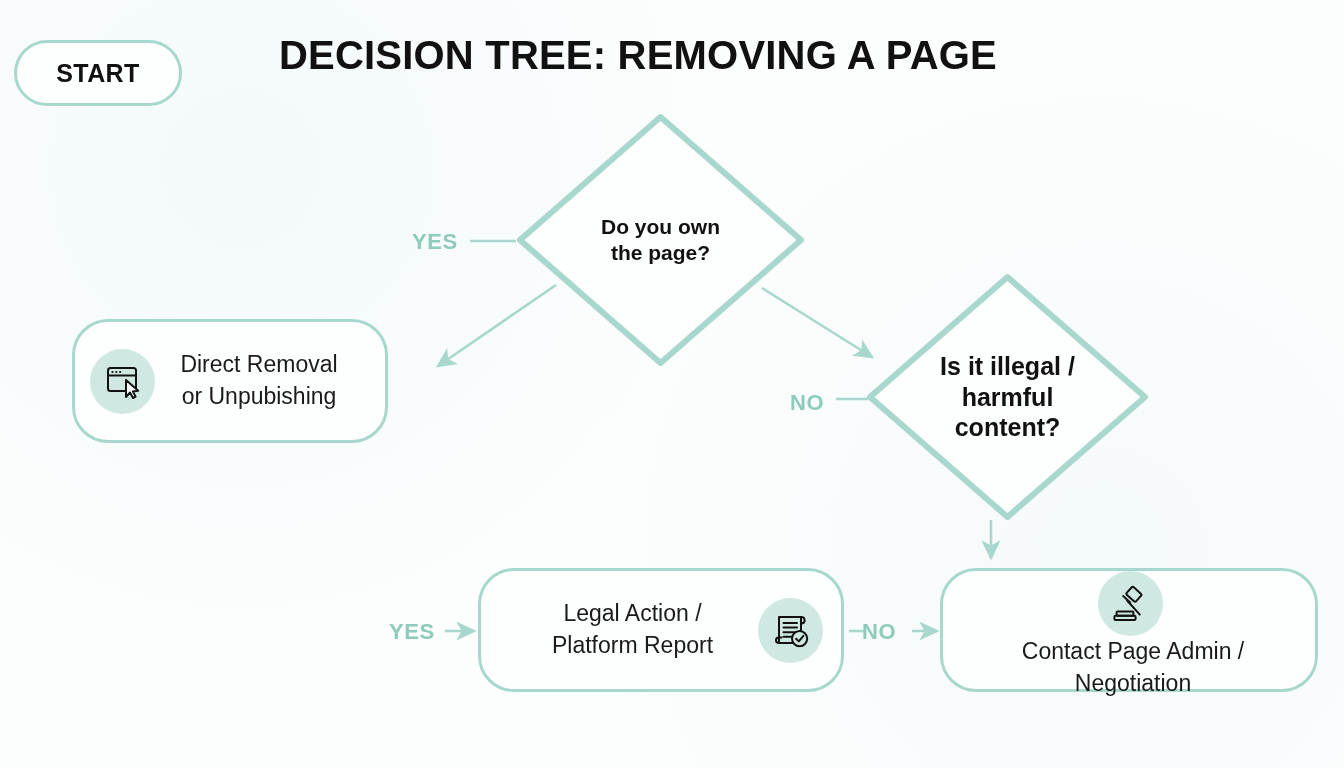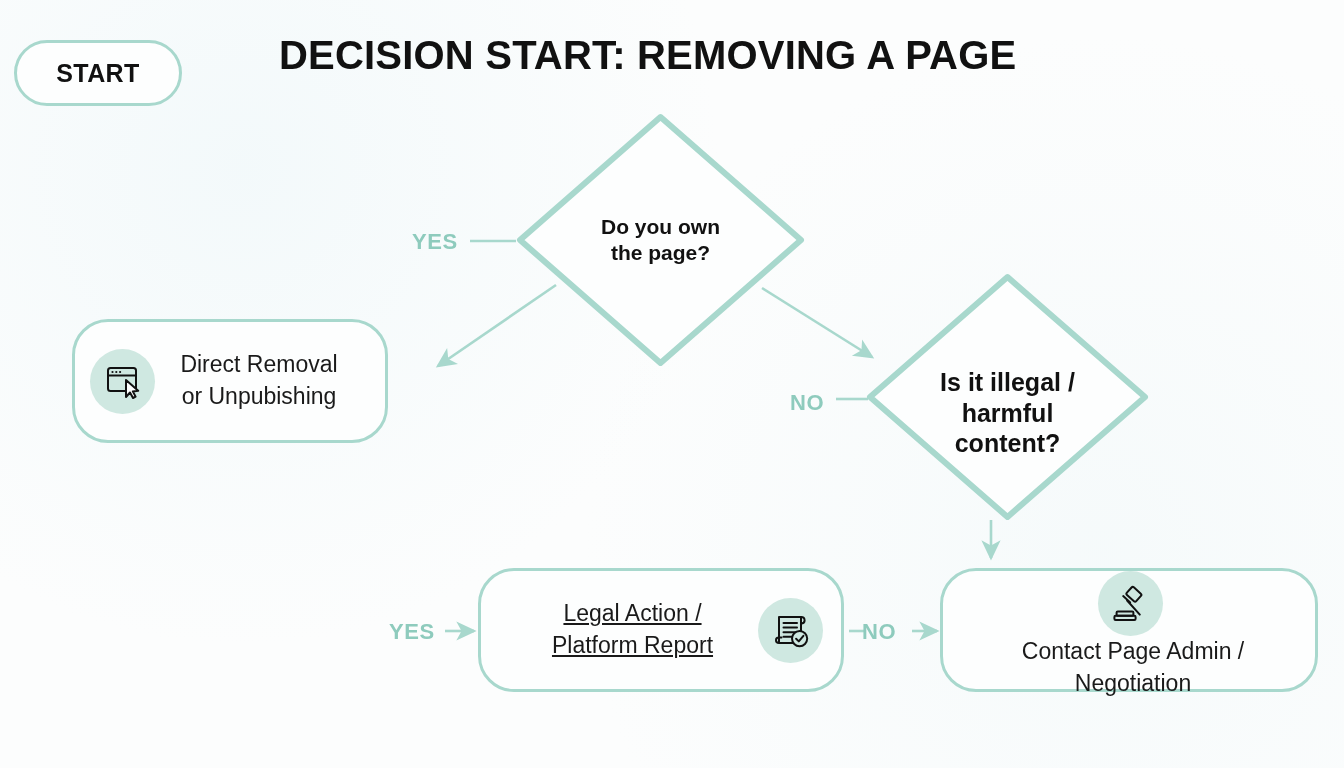--- a/index.html
+++ b/index.html
@@ -97,21 +97,21 @@
     width: 295px;
     height: 260px;
   }
   #diamond-own .dtext { font-size: 21px; }
   #diamond-illegal {
     left: 863px;
     top: 270px;
     width: 289px;
     height: 254px;
   }
-  #diamond-illegal .dtext { font-size: 25px; margin-top: 16px; }
+  #diamond-illegal .dtext { font-size: 25px; }
 
   
   .pbox {
     position: absolute;
     box-sizing: border-box;
     border: 3px solid #a8d8cd;
     border-radius: 36px;
     background: #fdfefe;
     display: flex;
     align-items: center;
@@ -145,21 +145,21 @@
   }
   #box-direct .ptext { text-align: center; padding-right: 6px; }
 
   #box-legal {
     left: 478px;
     top: 568px;
     width: 366px;
     height: 124px;
     padding: 0 18px 0 18px;
   }
-  #box-legal .ptext { text-align: center; padding-left: 8px; text-decoration: underline; }
+  #box-legal .ptext { text-align: center; padding-left: 8px; }
 
   #box-contact {
     left: 940px;
     top: 568px;
     width: 378px;
     height: 124px;
     padding: 0 16px 0 18px;
     flex-direction: column;
   }
   #box-contact .ptext { text-align: center; padding-left: 6px; }
@@ -203,21 +203,21 @@
     <line x1="849" y1="631" x2="866" y2="631" stroke="#a8d8cd" stroke-width="2.6"></line>
     <line x1="912" y1="631" x2="937" y2="631" stroke="#a8d8cd" stroke-width="2.6" marker-end="url(#arrowTeal)"></line>
 
     <line x1="445" y1="631" x2="474" y2="631" stroke="#a8d8cd" stroke-width="2.6" marker-end="url(#arrowTeal)"></line>
   </svg>
 
   <div class="start-pill">
     <span class="label">START</span>
   </div>
 
-  <div class="title">DECISION START: REMOVING A PAGE</div>
+  <div class="title">DECISION TREE: REMOVING A PAGE</div>
 
   <div class="diamond" id="diamond-own">
     <svg class="shape" viewBox="0 0 295 260">
       <path d="M147.5 7 L288 130 L147.5 253 L7 130 Z" fill="#fdfefe" stroke="#a8d8cd" stroke-width="6" stroke-linejoin="round"></path>
     </svg>
     <div class="dtext">Do you own
 the page?</div>
   </div>
 
   <div class="diamond" id="diamond-illegal">

